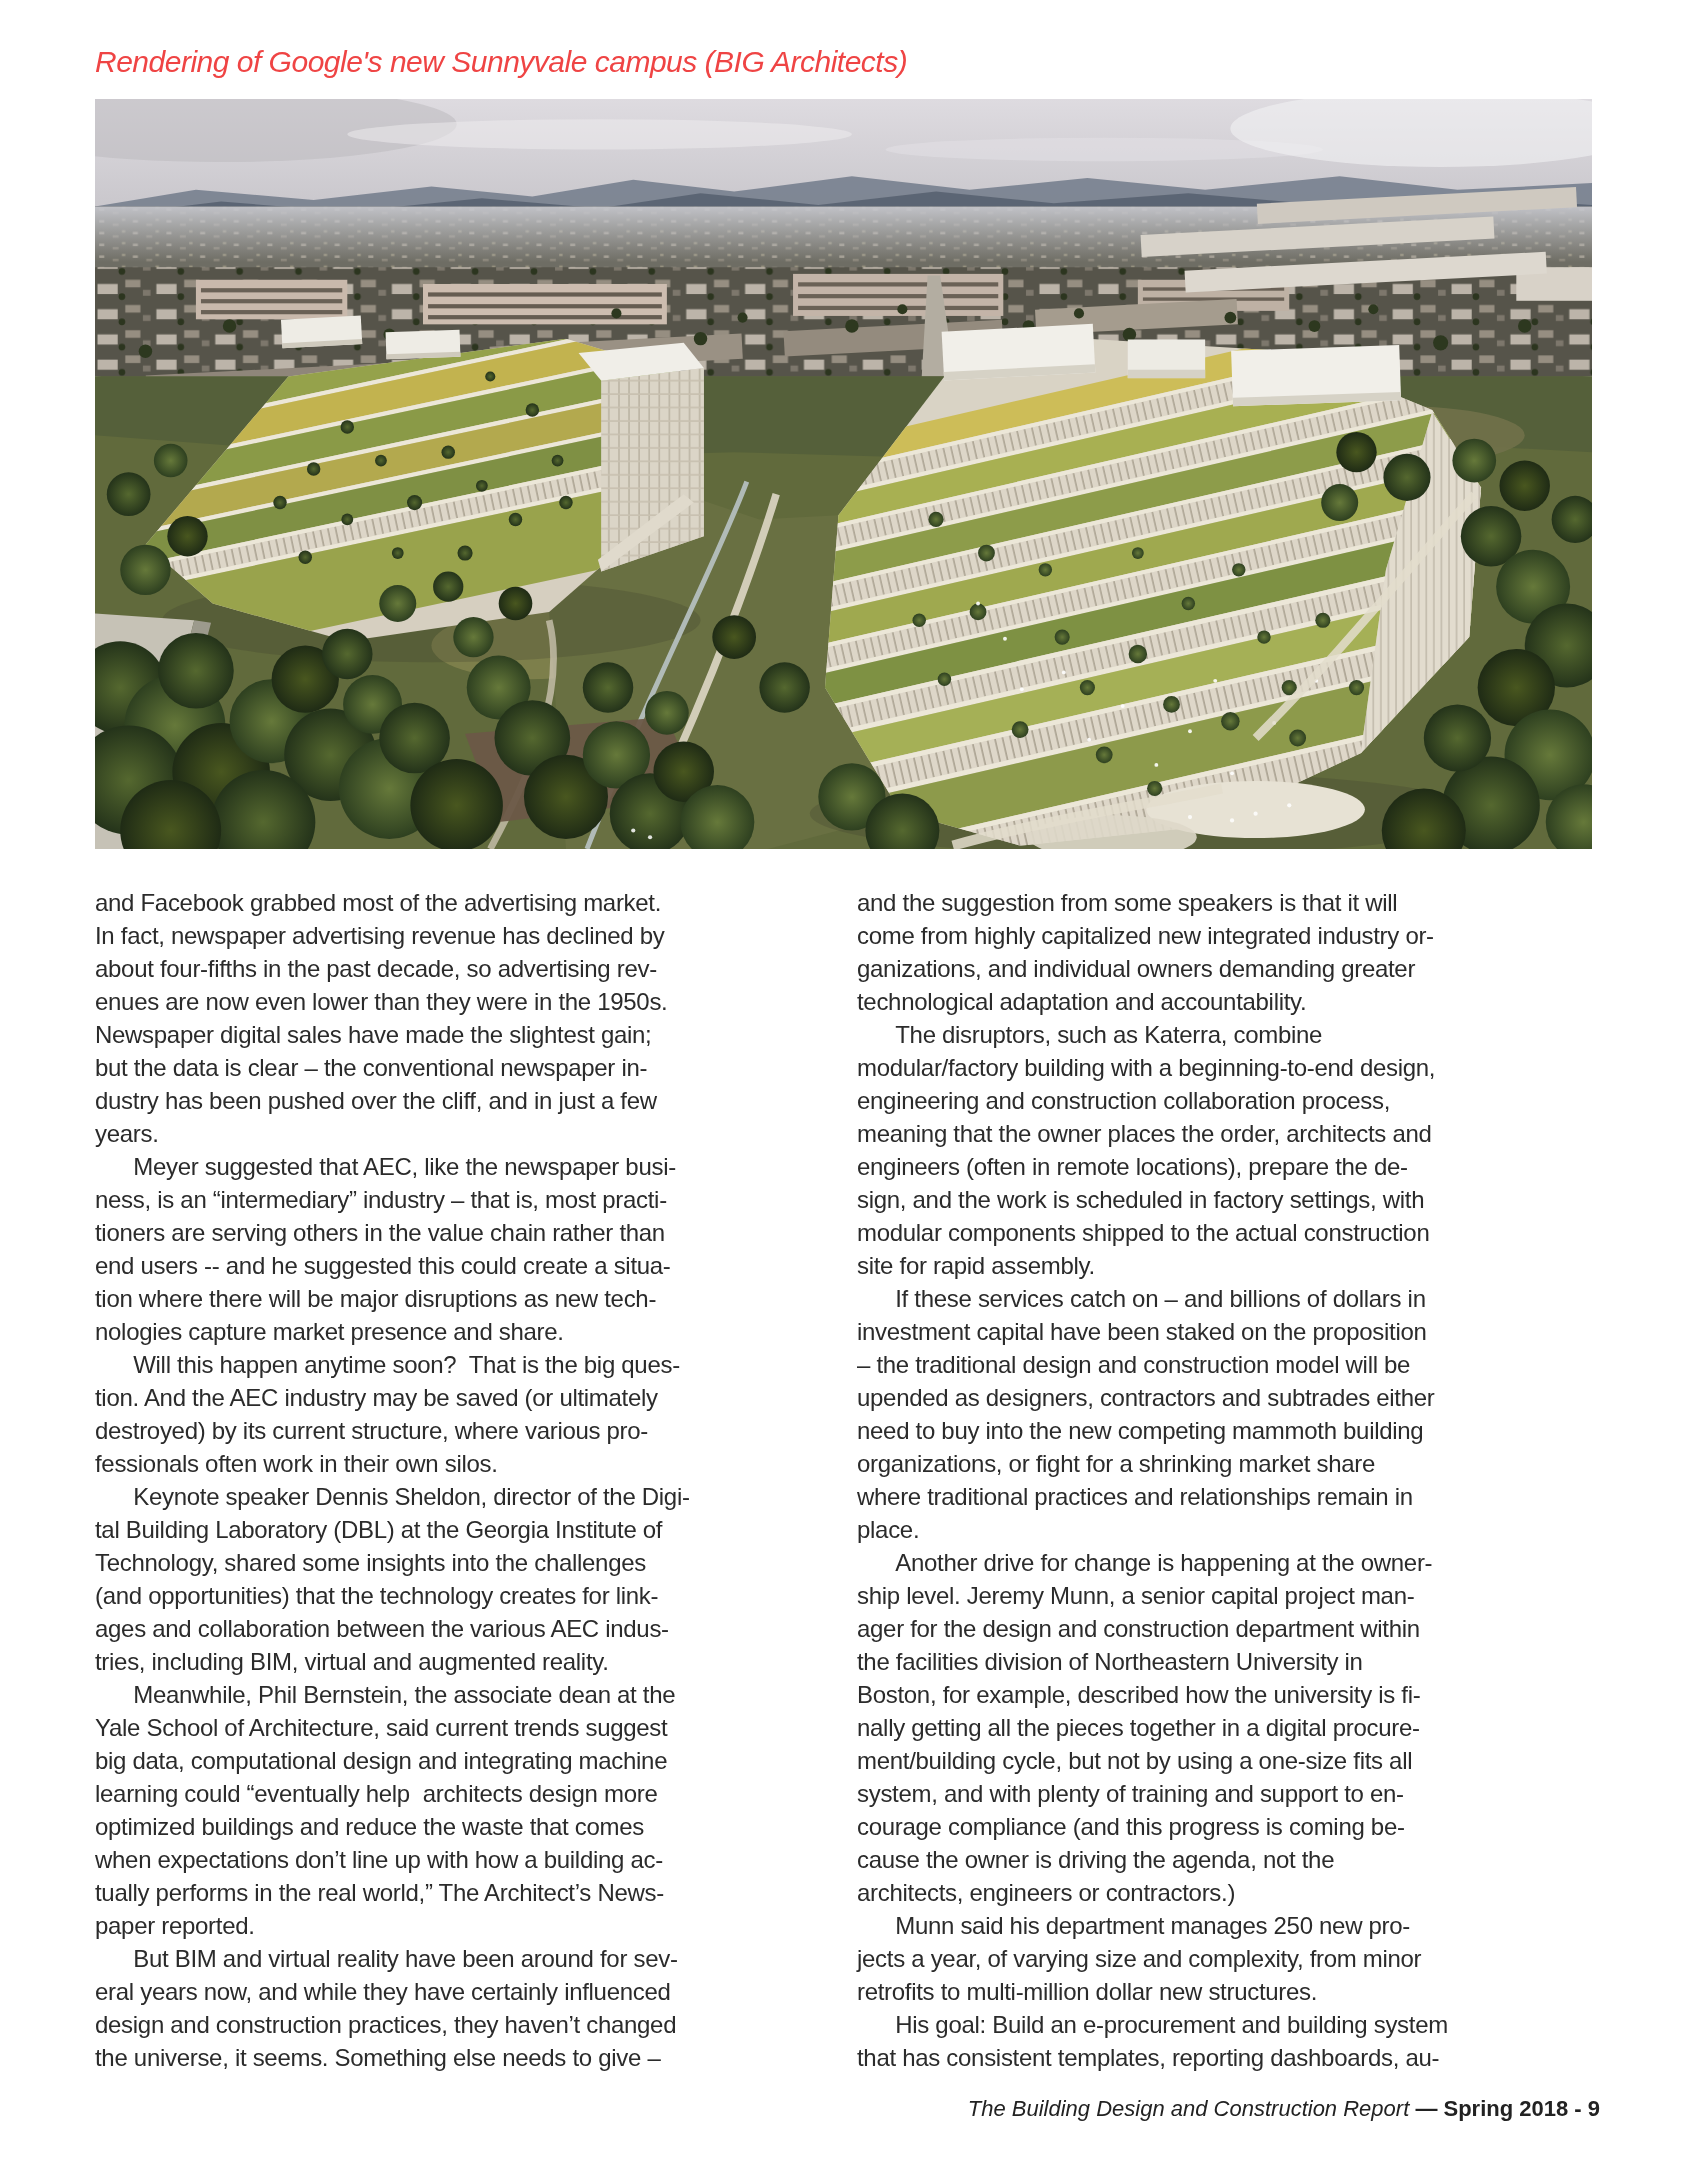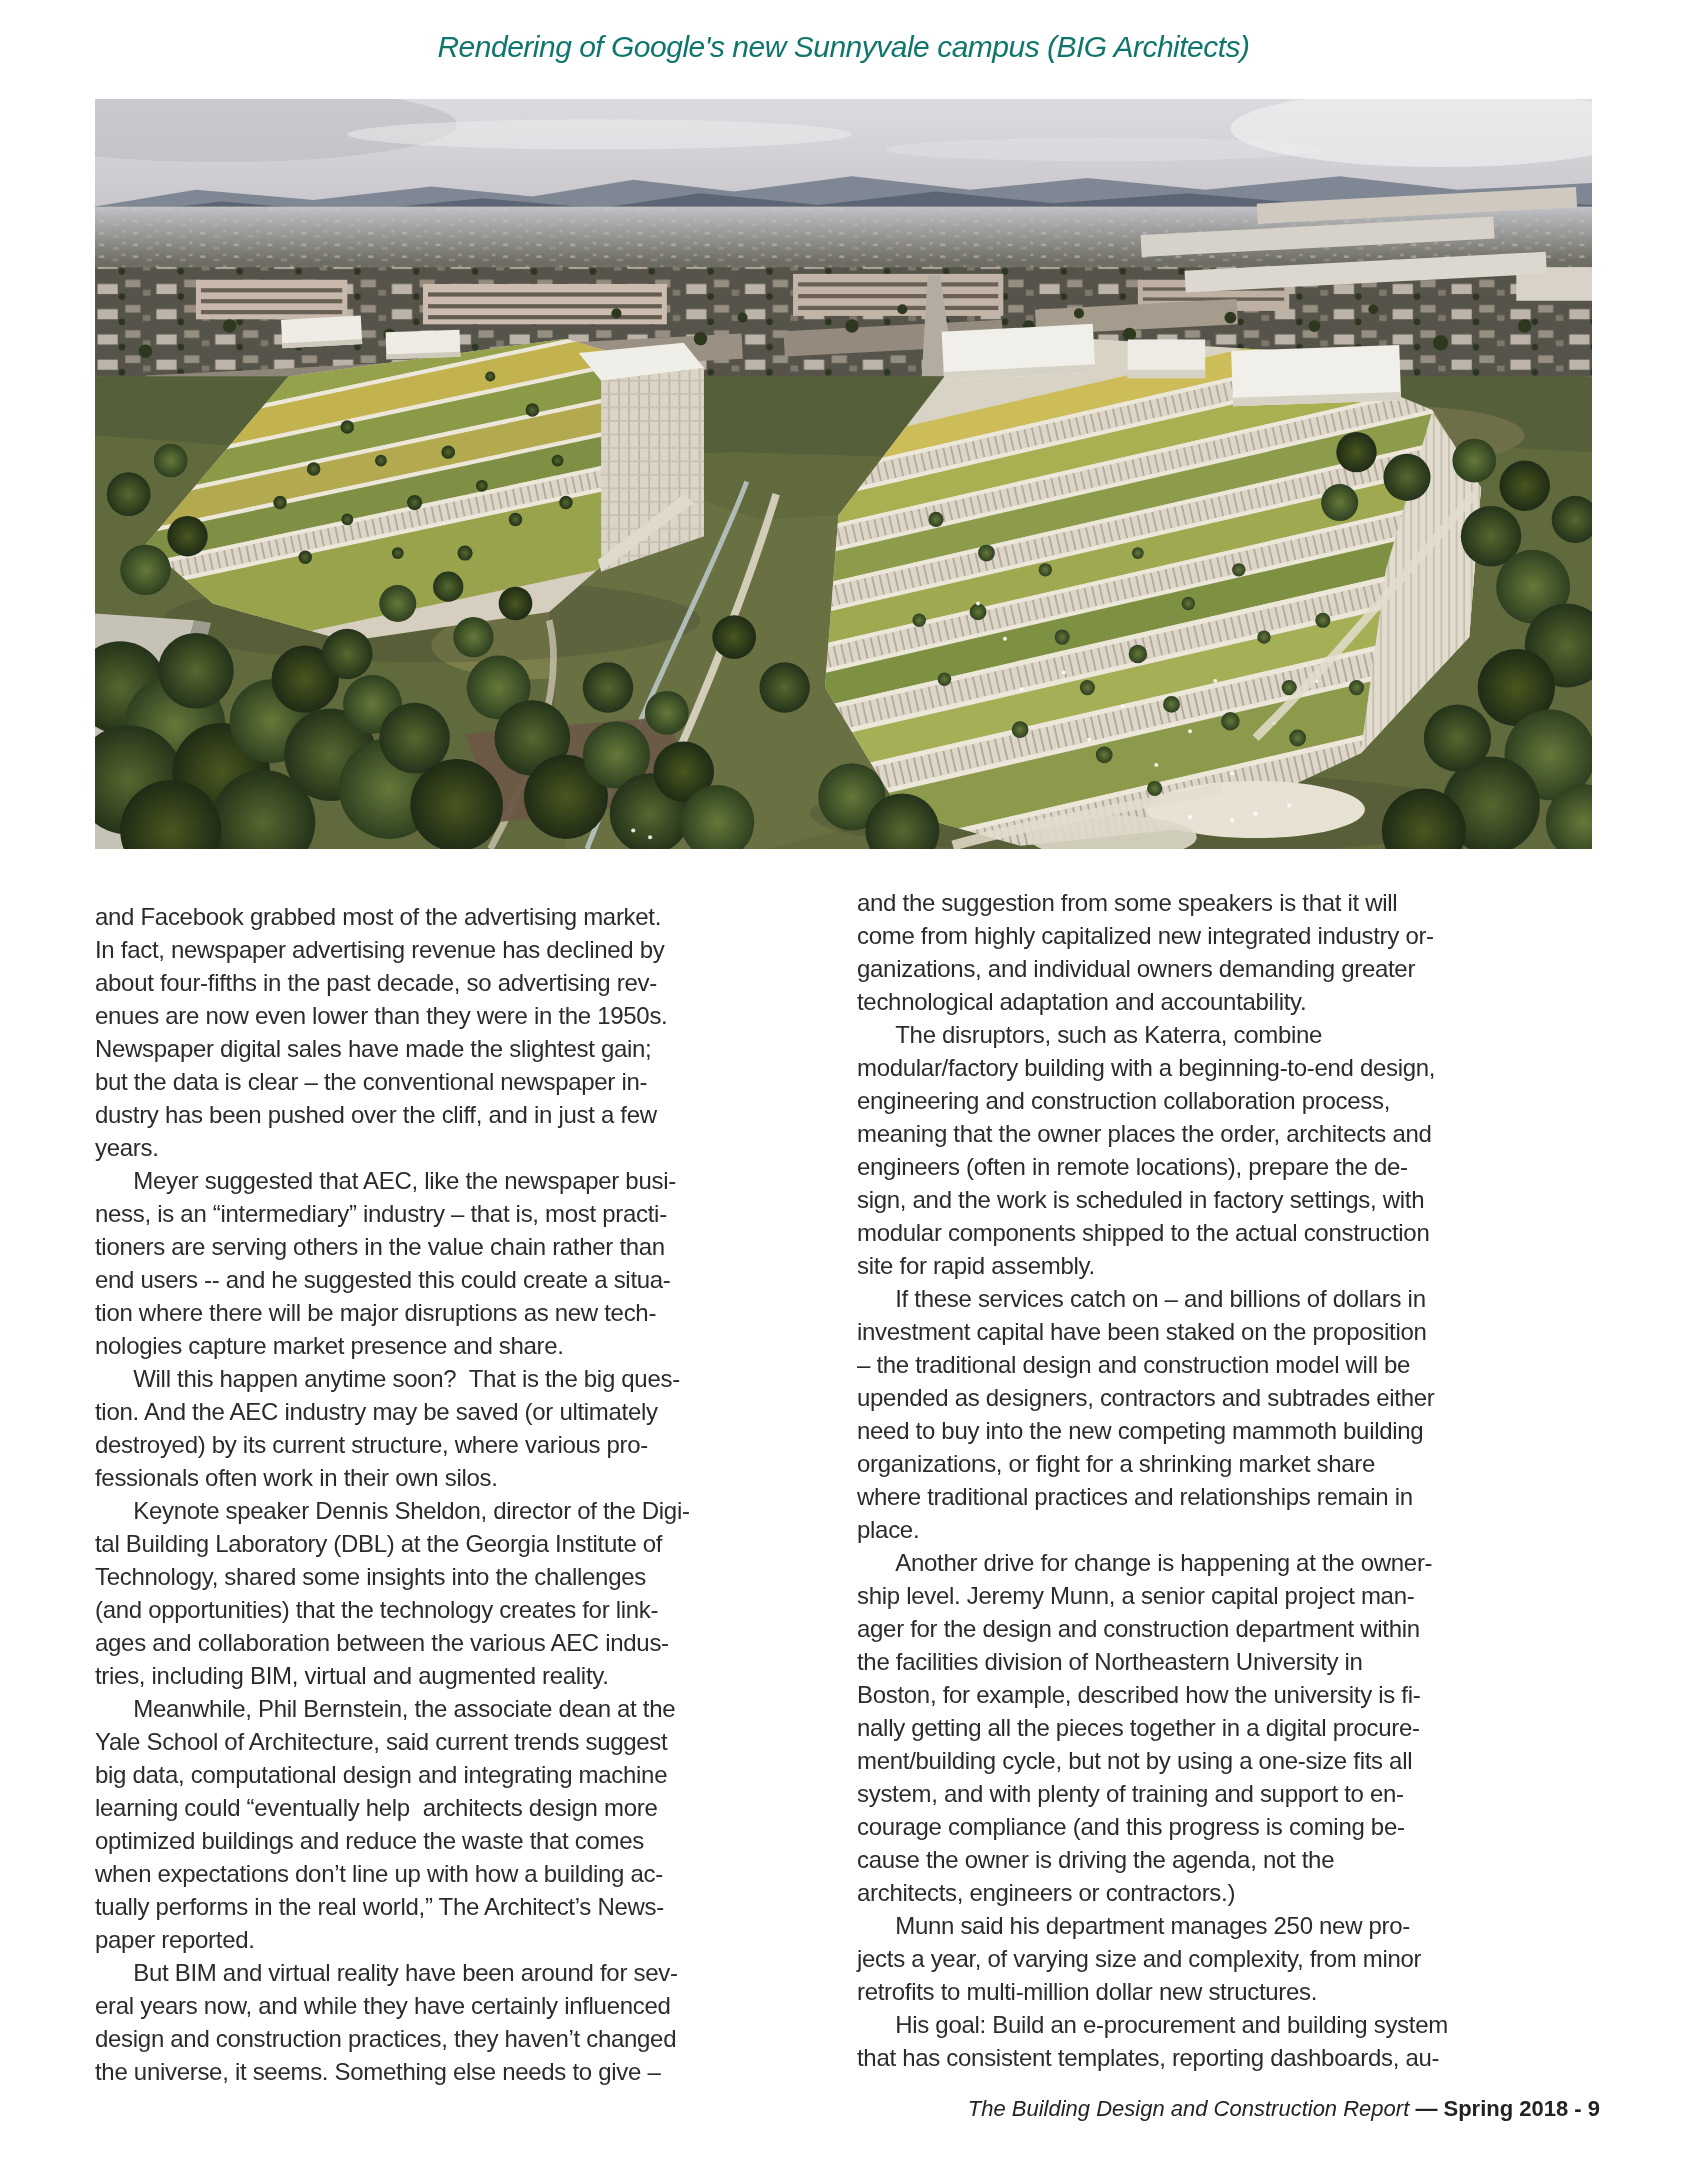--- a/index.html
+++ b/index.html
@@ -1,24 +1,24 @@
 <!DOCTYPE html>
 <html style="font-size:13.5px"><head>
 <meta charset="utf-8">
 <style>
   html,body{margin:0;padding:0;background:#ffffff;}
   body{width:1687px;height:2183px;position:relative;font-family:"Liberation Sans",sans-serif;color:#2d2d2d;}
-  .caption{position:absolute;left:95px;top:30px;width:1497px;text-align:center;
-    font-style:italic;font-size:30px;letter-spacing:-0.5px;color:#0f766e;white-space:nowrap;}
+  .caption{position:absolute;left:95px;top:45px;width:1497px;text-align:left;
+    font-style:italic;font-size:30px;letter-spacing:-0.5px;color:#ef4444;white-space:nowrap;}
   .photo{position:absolute;left:95px;top:99px;width:1497px;height:750px;overflow:hidden;background:#cfcdd2;}
   .photo svg{display:block;width:100%;height:100%;}
   .columns{position:absolute;left:95px;top:886px;width:1497px;height:1203px;}
   .col{position:absolute;top:0;white-space:pre-wrap;font-size:24px;line-height:33px;
     letter-spacing:-0.3px;color:#2b2b2b;}
-  .col.left{left:0;width:753px;margin-top:14px;}
+  .col.left{left:0;width:753px;}
   .col.right{left:762px;width:723px;}
   .footer{position:absolute;left:95px;top:2096px;width:1505px;text-align:right;font-size:22px;color:#222;white-space:nowrap;}
   .footer .it{font-style:italic;font-weight:400;}
   .footer .bd{font-weight:700;}
 </style>
 </head>
 <body>
 
 <div class="caption">Rendering of Google's new Sunnyvale campus (BIG Architects)</div>
 

